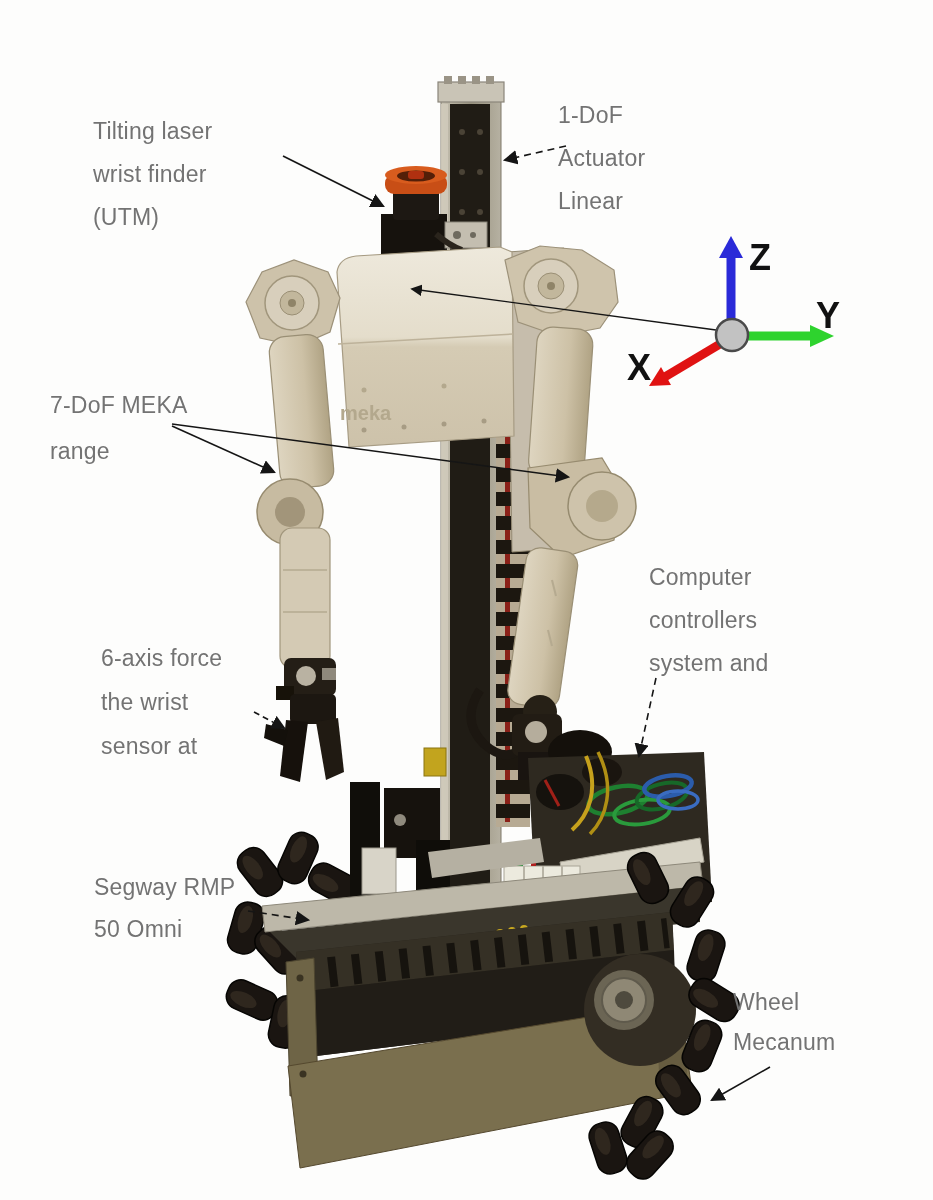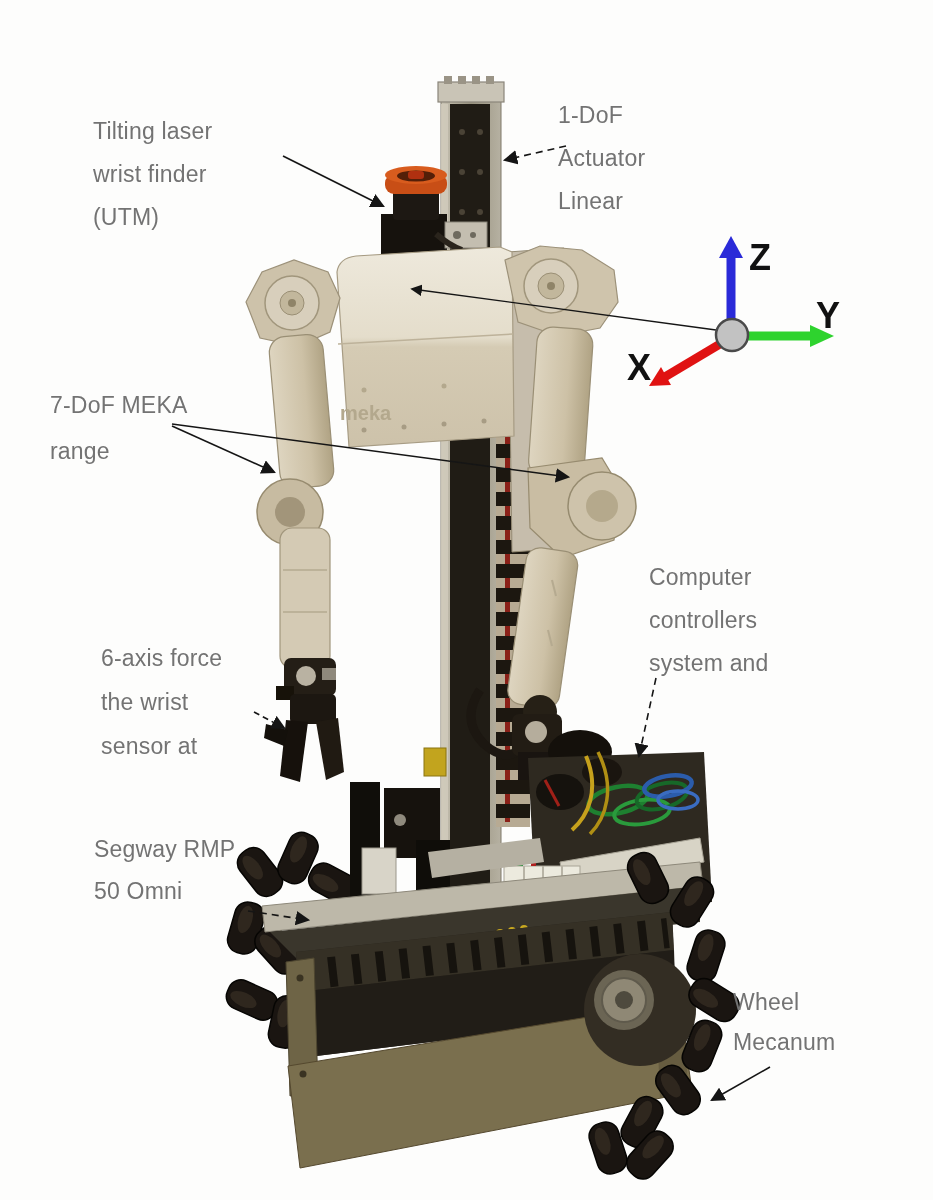--- a/index.html
+++ b/index.html
@@ -312,21 +312,21 @@
     <div>the wrist</div>
     <div>sensor at</div>
   </div>
 
   <div class="label" style="left:628px;top:556px;margin-left:21px;">
     <div>Computer</div>
     <div>controllers</div>
     <div>system and</div>
   </div>
 
-  <div class="label" style="left:94px;top:828px;line-height:42px;">
+  <div class="label" style="left:94px;top:866px;line-height:42px;">
     <div>Segway RMP</div>
     <div>50 Omni</div>
   </div>
 
   <div class="label" style="left:733px;top:982px;line-height:40px;">
     <div>Wheel</div>
     <div>Mecanum</div>
   </div>
 
 </div>

